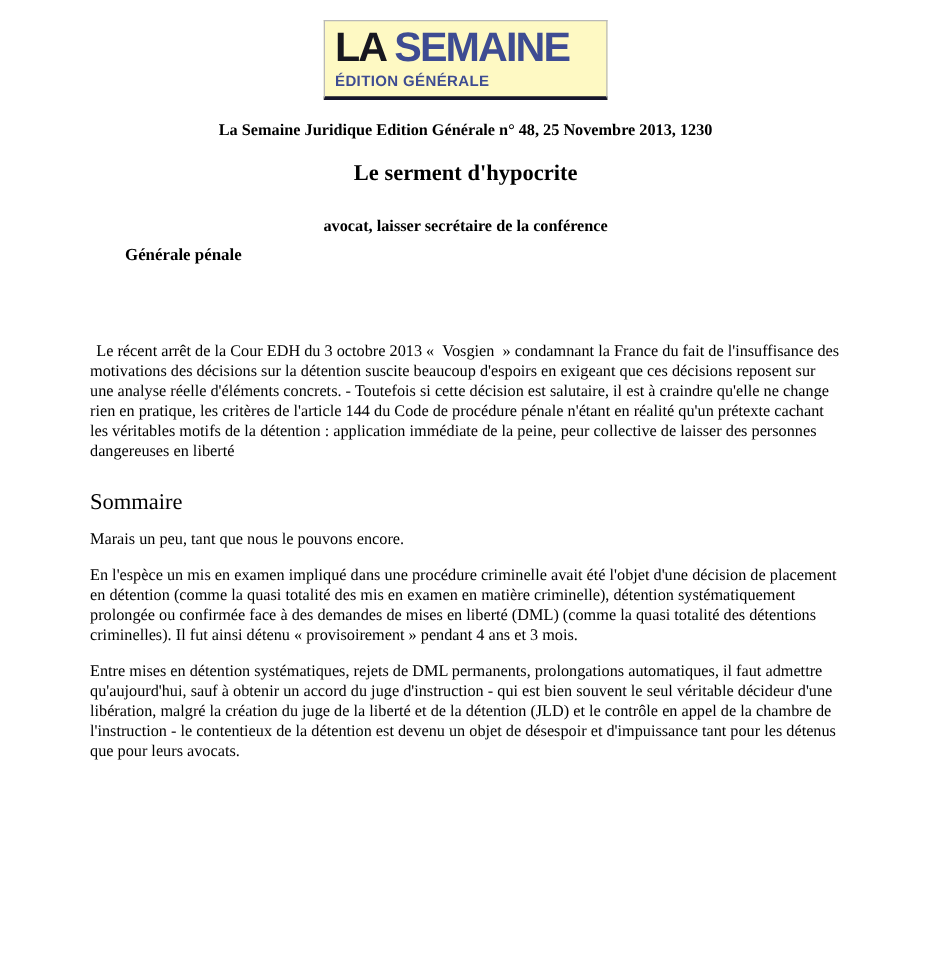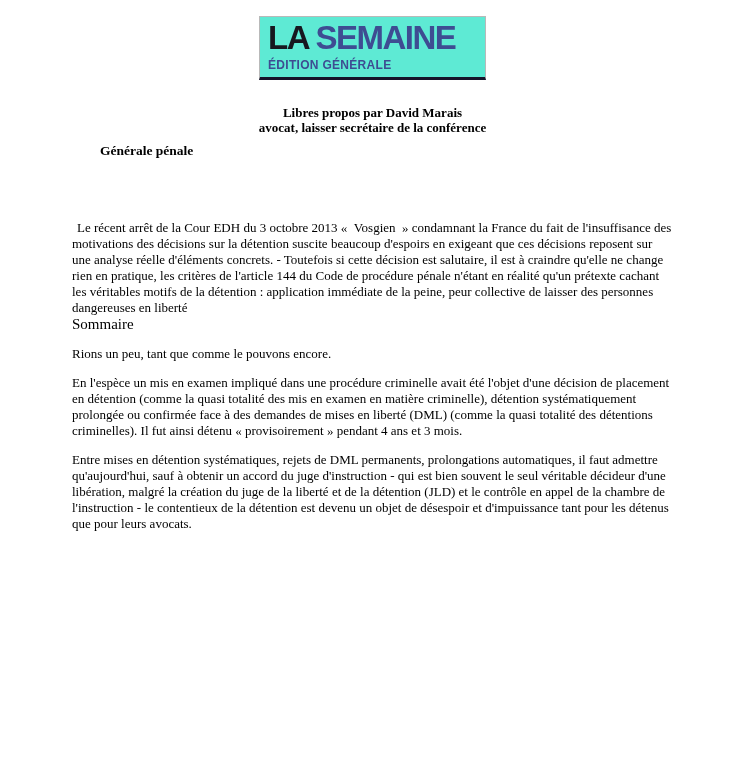--- a/index.html
+++ b/index.html
@@ -6,21 +6,21 @@
   body {
     width: 745px; height: 773px; overflow: hidden;
     font-family: "Liberation Serif", serif; color: #000;
     --logo-blue: #3e4c92; --logo-dark: #17171f;
   }
   .page { width: 745px; min-height: 773px; background: #fff; }
   .content { padding: 0 72px; }
 
   
   .logo-box {
-    width: 211px; margin: 16px auto 0; background: #5eead4;
+    width: 211px; margin: 16px auto 0; background: #fef9c3;
     border: 1px solid #b9b9b9; border-bottom: 3px solid #15152a;
     padding: 7px 6px 6px 8px;
     font-family: "Liberation Sans", sans-serif; font-weight: bold;
   }
   .logo-l1, .logo-l2 {
     font-size: 33px; line-height: 27px; letter-spacing: -1.5px;
     color: var(--logo-dark); white-space: nowrap;
   }
   .logo-l1 .blue-seg { color: var(--logo-blue); }
   .logo-l3 {
@@ -32,50 +32,51 @@
   .citation { text-align: center; font-weight: bold; font-size: 13px; line-height: 15px; margin-top: 16px; }
   .title    { text-align: center; font-weight: bold; font-size: 18px; line-height: 20px; margin: 17px 0 0; }
   .byline   { text-align: center; font-weight: bold; font-size: 13px; line-height: 15px; margin-top: 25px; }
   .rubric   { font-weight: bold; font-size: 13.5px; line-height: 15px; margin: 8px 0 0 28px; }
 
   
   .abstract {
     font-weight: normal; font-size: 13px; line-height: 16px;
     margin: 62px 0 0; text-indent: 5px; text-align: left;
   }
-  .sommaire { font-size: 15px; line-height: 16px; }
+  .sommaire { font-size: 18px; line-height: 16px; margin-top: 24px; }
   .body-para { font-size: 13px; line-height: 16px; margin: 13px 0 0; text-align: left; }
   .body-para:first-child { margin-top: 14px; }
   .ital { font-style: italic; }
 </style>
 </head>
 <body style="--logo-blue: #3e4c92; --logo-dark: #17171f;">
 
 <div class="page">
 
   <div class="logo-box">
     <div class="logo-l1"><span class="dark-seg">LA</span><span> </span><span class="blue-seg">SEMAINE</span></div>
     <div class="logo-l3">ÉDITION GÉNÉRALE</div>
   </div>
 
   <div class="content">
 
+    <div class="citation">La Semaine Juridique Edition Générale n° 48, 25 Novembre 2013, 1230</div>
 
+    <div class="title">Le serment d'hypocrite</div>
 
     <div class="byline">
-      <div>Libres propos par David Marais</div>
       <div>avocat, laisser secrétaire de la conférence</div>
     </div>
 
     <div class="rubric">Générale pénale</div>
 
     <p class="abstract">Le récent arrêt de la Cour EDH du 3 octobre 2013 «&nbsp;&nbsp;Vosgien&nbsp;&nbsp;» condamnant la France du fait de l'insuffisance des motivations des décisions sur la détention suscite beaucoup d'espoirs en exigeant que ces décisions reposent sur une analyse réelle d'éléments concrets. - Toutefois si cette décision est salutaire, il est à craindre qu'elle ne change rien en pratique, les critères de l'article 144 du Code de procédure pénale n'étant en réalité qu'un prétexte cachant les véritables motifs de la détention : application immédiate de la peine, peur collective de laisser des personnes dangereuses en liberté</p>
 
     <div class="sommaire">Sommaire</div>
 
     <div id="paragraphs">
-        <p class="body-para"><span>Rions un peu, tant que comme le pouvons encore.</span></p>
+        <p class="body-para"><span>Marais un peu, tant que nous le pouvons encore.</span></p>
         <p class="body-para"><span>En l'espèce un mis en examen impliqué dans une procédure criminelle avait été l'objet d'une décision de placement en détention (comme la quasi totalité des mis en examen en matière criminelle), détention systématiquement prolongée ou confirmée face à des demandes de mises en liberté (DML) (comme la quasi totalité des détentions criminelles). Il fut ainsi détenu « provisoirement » pendant 4 ans et 3 mois.</span></p>
         <p class="body-para"><span>Entre mises en détention systématiques, rejets de DML permanents, prolongations automatiques, il faut admettre qu'aujourd'hui, sauf à obtenir un accord du juge d'instruction - qui est bien souvent le seul véritable décideur d'une libération, malgré la création du juge de la liberté et de la détention (JLD) et le contrôle en appel de la chambre de l'instruction - le contentieux de la détention est devenu un objet de désespoir et d'impuissance tant pour les détenus que pour leurs avocats.</span></p>
       </div>
 
   </div>
 </div>
 
 </body></html>

